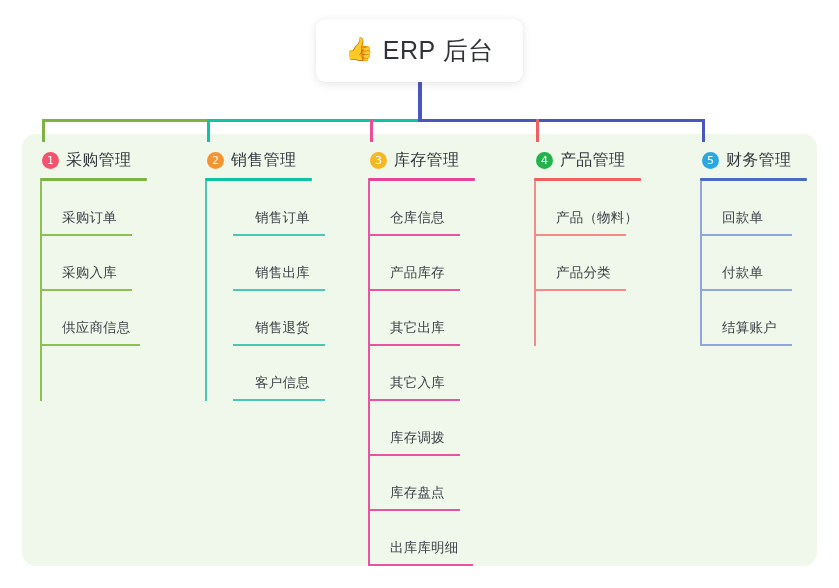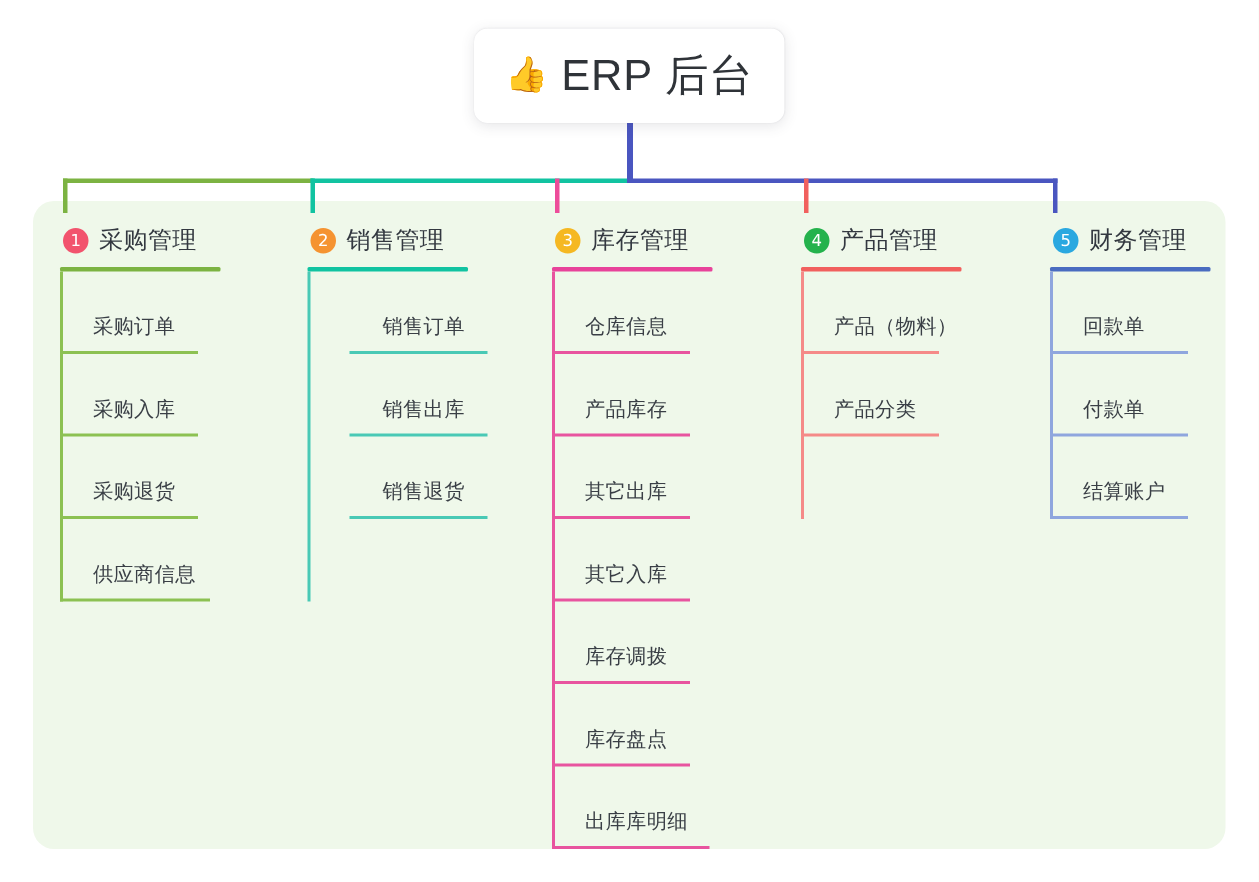--- a/index.html
+++ b/index.html
@@ -37,21 +37,21 @@
     align-items: center;
     gap: 9px;
   }
   .thumb-emoji {
     font-size: 23px;
     line-height: 1;
     display: inline-block;
     transform: translateY(-1px);
   }
   .title-text {
-    font-size: 29px;
+    font-size: 25px;
     color: #2f3338;
     letter-spacing: 0.5px;
     white-space: nowrap;
   }
 
   
   .conn {
     position: absolute;
     z-index: 2;
   }
@@ -167,24 +167,20 @@
         <div class="spine" style="height: 220px; background: rgb(140, 193, 82);"></div>
         <div class="leaf">
           <span class="leaf-label">采购订单</span>
           <div class="leaf-rule" style="width: 92px; background: rgb(140, 193, 82);"></div>
         </div>
         <div class="leaf">
           <span class="leaf-label">采购入库</span>
           <div class="leaf-rule" style="width: 92px; background: rgb(140, 193, 82);"></div>
         </div>
         <div class="leaf">
-          <span class="leaf-label">采购退货</span>
-          <div class="leaf-rule" style="width: 92px; background: rgb(140, 193, 82);"></div>
-        </div>
-        <div class="leaf">
           <span class="leaf-label">供应商信息</span>
           <div class="leaf-rule" style="width: 100px; background: rgb(140, 193, 82);"></div>
         </div>
       </div>
     </div>
     <div class="column" style="left: 205px; top: 148px;">
       <div class="col-header">
         <span class="badge" style="background: rgb(245, 147, 49);">2</span>
         <span class="col-title">销售管理</span>
       </div>
@@ -196,20 +192,24 @@
           <div class="leaf-rule" style="width: 92px; background: rgb(73, 201, 181);"></div>
         </div>
         <div class="leaf">
           <span class="leaf-label">销售出库</span>
           <div class="leaf-rule" style="width: 92px; background: rgb(73, 201, 181);"></div>
         </div>
         <div class="leaf">
           <span class="leaf-label">销售退货</span>
           <div class="leaf-rule" style="width: 92px; background: rgb(73, 201, 181);"></div>
         </div>
+        <div class="leaf">
+          <span class="leaf-label">客户信息</span>
+          <div class="leaf-rule" style="width: 92px; background: rgb(73, 201, 181);"></div>
+        </div>
       </div>
     </div>
     <div class="column" style="left: 368px; top: 148px;">
       <div class="col-header">
         <span class="badge" style="background: rgb(245, 184, 34);">3</span>
         <span class="col-title">库存管理</span>
       </div>
       <div class="col-rule" style="width: 107px; background: rgb(232, 67, 154);"></div>
       <div class="col-body" style="height: 347px;">
         <div class="spine" style="height: 385px; background: rgb(232, 84, 159);"></div>

